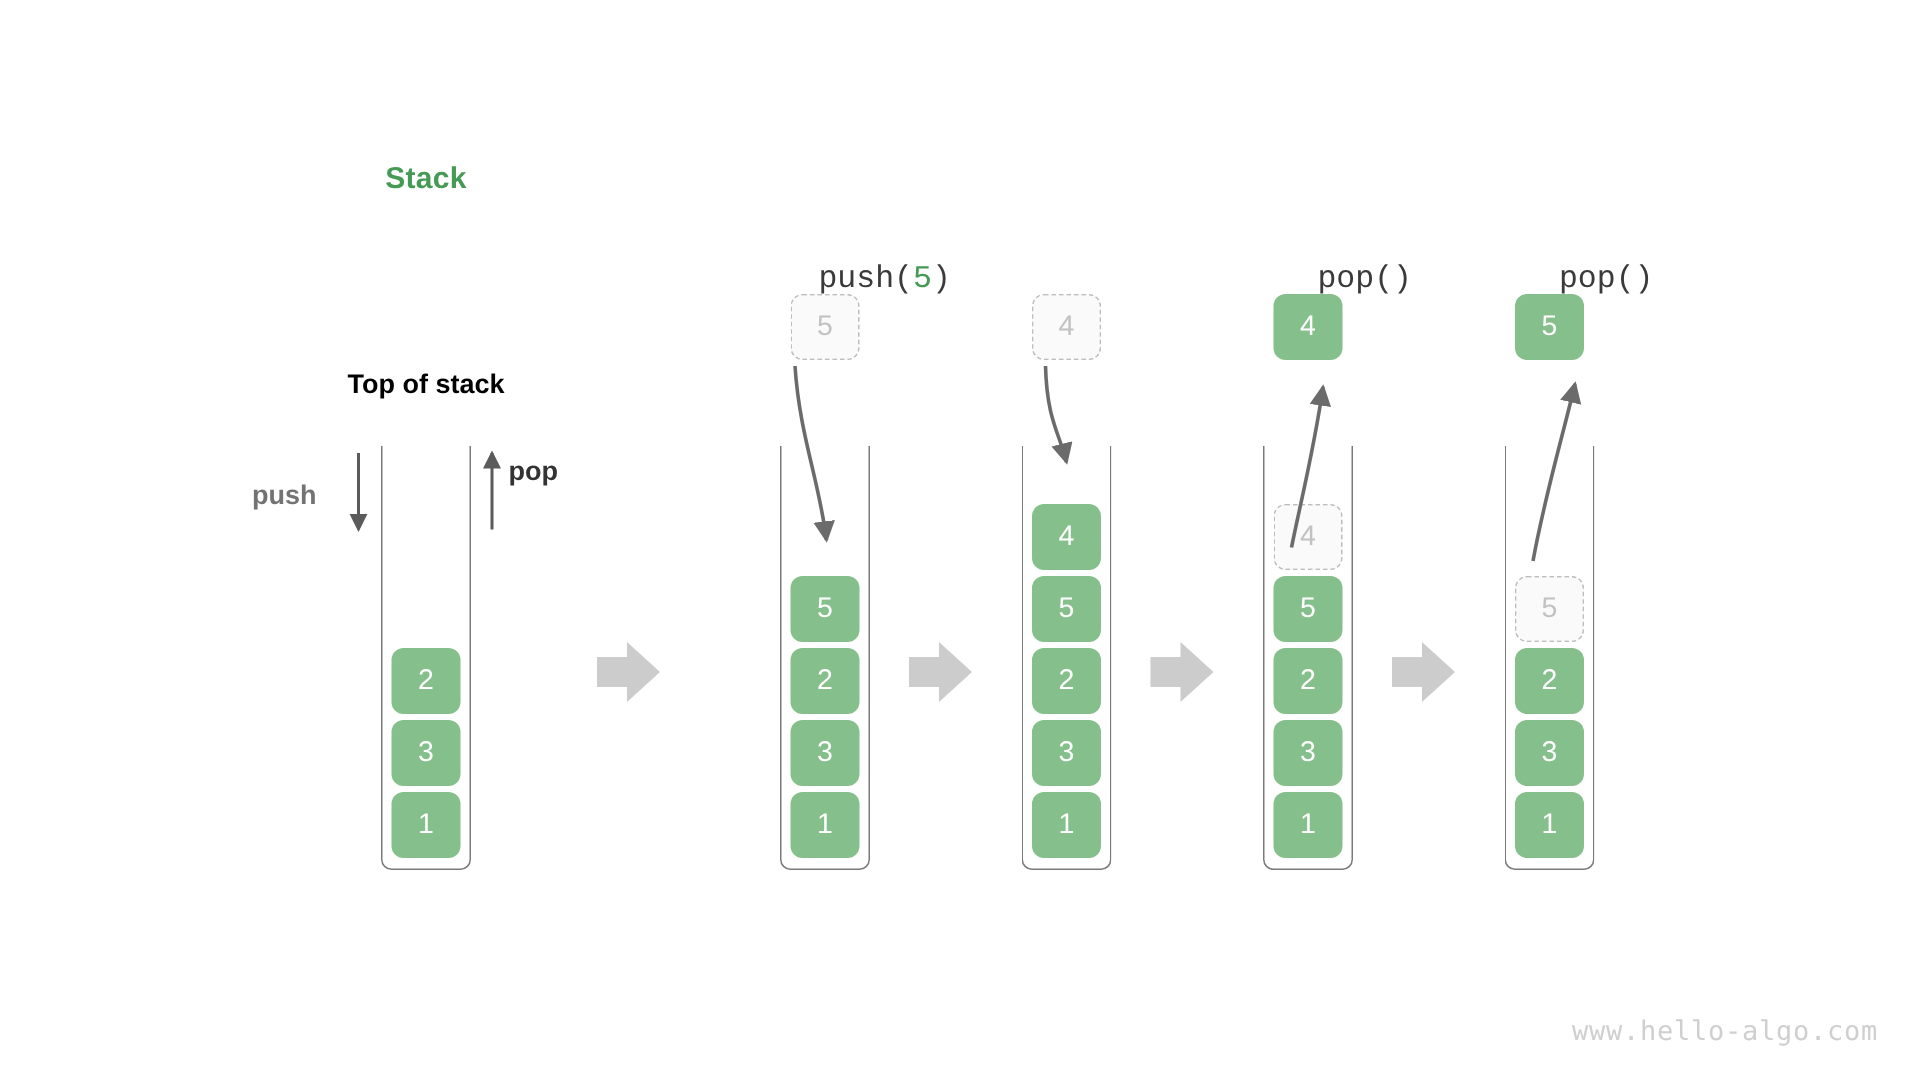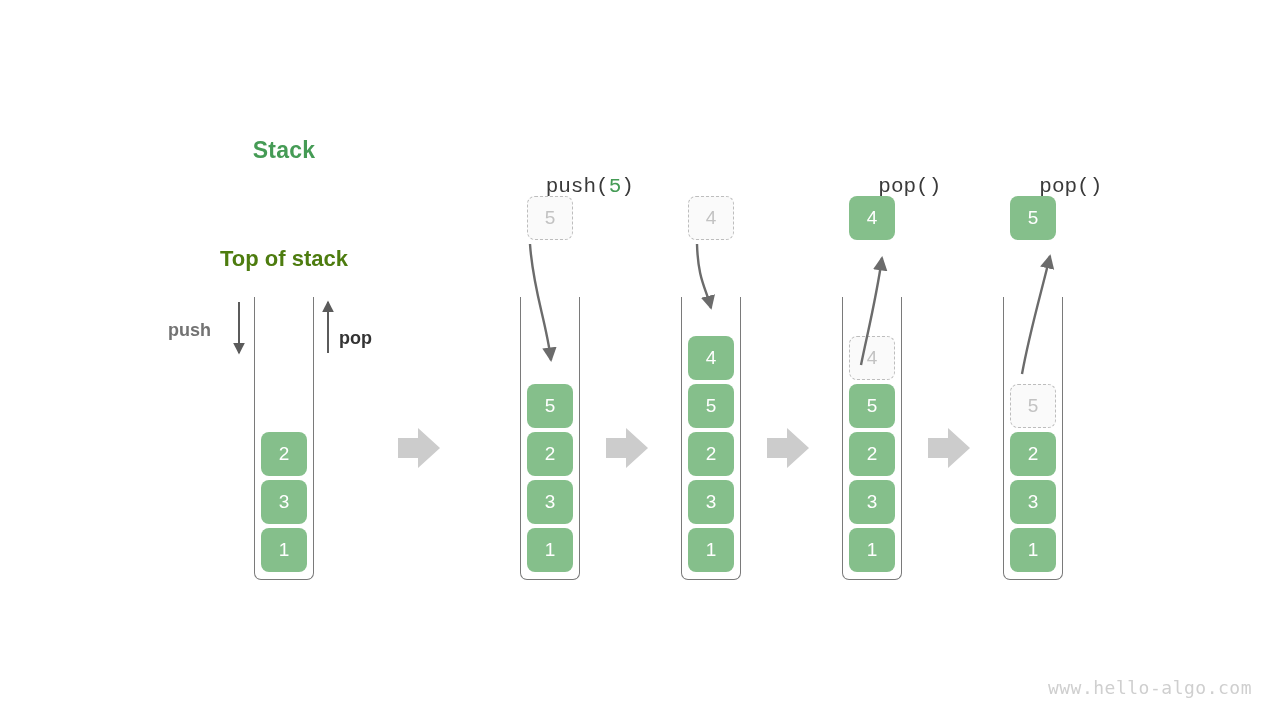--- a/index.html
+++ b/index.html
@@ -19,35 +19,34 @@
     height: 720px;
   }
 
   
   .stack-title {
     position: absolute;
     left: 0;
     top: 108px;
     width: 568px;
     text-align: center;
-    font-size: 23px;
+    font-size: 20px;
     font-weight: bold;
     color: #459B55;
     letter-spacing: 0.2px;
-    margin-top: 29px;
   }
   .caption-top {
     position: absolute;
     left: 0;
     top: 246px;
     width: 568px;
     text-align: center;
-    font-size: 22px;
-    font-weight: bold;
-    color: #4d7c0f;
+    font-size: 18px;
+    font-weight: bold;
+    color: #000000;
   }
   .caption-bottom {
     position: absolute;
     left: 0;
     top: 615px;
     width: 568px;
     text-align: center;
     font-size: 18px;
     font-weight: bold;
     color: #333333;
@@ -56,21 +55,21 @@
     position: absolute;
     left: 168px;
     top: 320px;
     font-size: 18px;
     font-weight: bold;
     color: #737373;
   }
   .pop-label {
     position: absolute;
     left: 339px;
-    top: 328px;
+    top: 304px;
     font-size: 18px;
     font-weight: bold;
     color: #333333;
   }
 
   
   .op-header {
     position: absolute;
     top: 152px;
     width: 160px;

